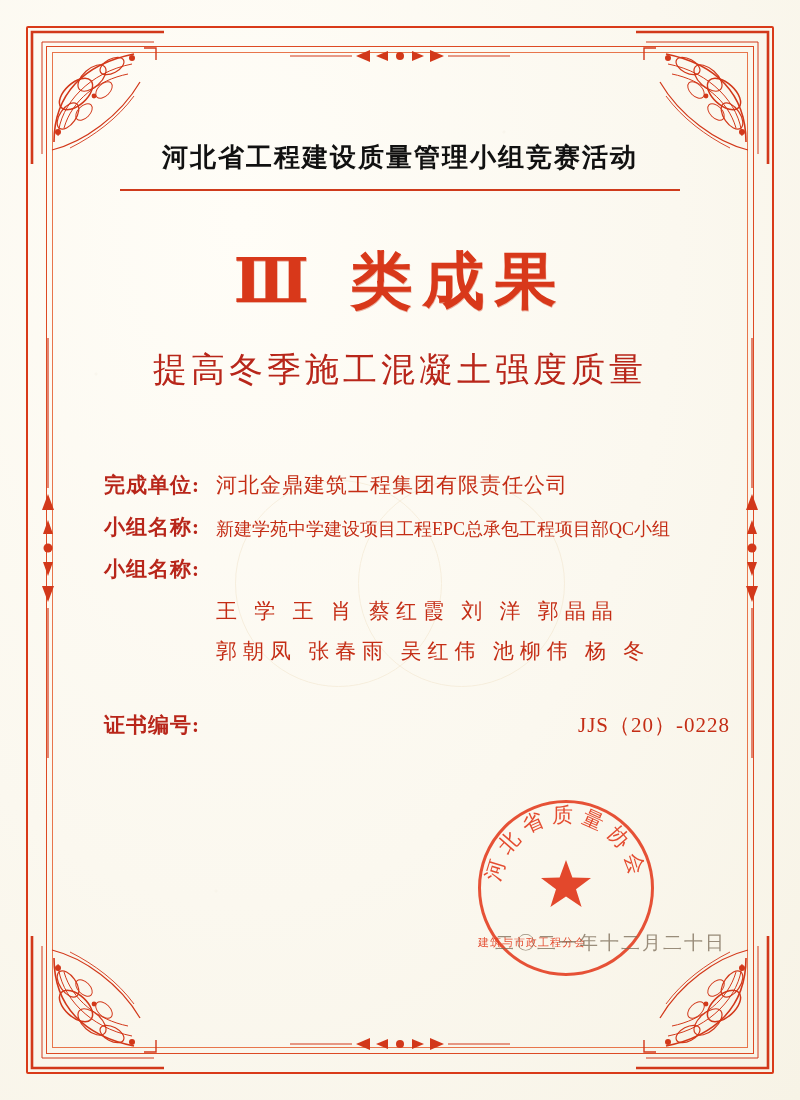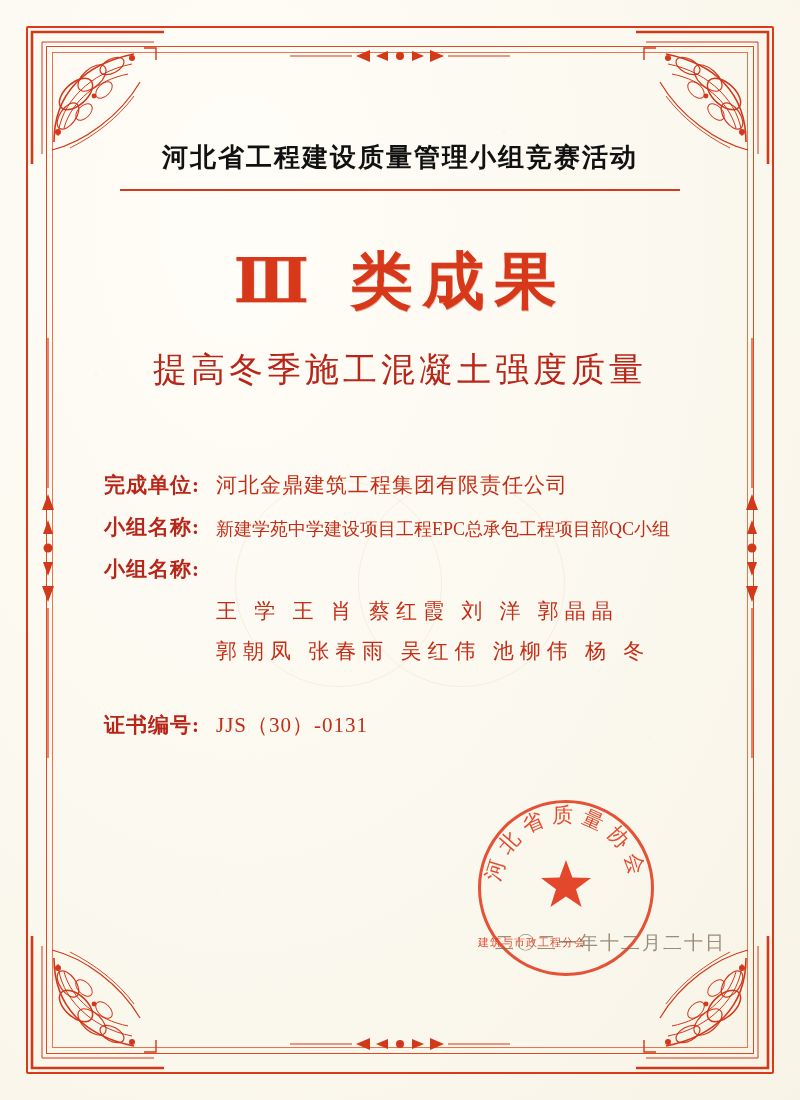--- a/index.html
+++ b/index.html
@@ -171,20 +171,21 @@
     color: #c42d15;
     letter-spacing: 6px;
     margin-bottom: 12px;
     padding-left: 112px;
   }
 
   .cert-number-row {
     margin-top: 46px;
     display: flex;
     align-items: baseline;
+    justify-content: space-between;
   }
   .cert-number-row .field-label { flex: 0 0 112px; }
 
   
   #seal {
     position: absolute;
     left: 478px;
     top: 800px;
     width: 176px;
     height: 176px;
@@ -401,21 +402,21 @@
       </div>
 
       <div class="field-row">
         <div class="field-label">小组名称:</div>
       </div>
       <div class="member-line">王 学  王 肖  蔡红霞  刘 洋  郭晶晶</div>
       <div class="member-line">郭朝凤  张春雨  吴红伟  池柳伟  杨 冬</div>
 
       <div class="cert-number-row">
         <div class="field-label">证书编号:</div>
-        <div class="field-value">JJS（30）-0131</div>
+        <div class="field-value">JJS（20）-0228</div>
       </div>
 
     </div>
   </div>
 
   <div id="seal">
     <div class="seal-circle"></div>
     <div class="seal-arc-text">
       <svg viewBox="0 0 176 176">
         <defs>

